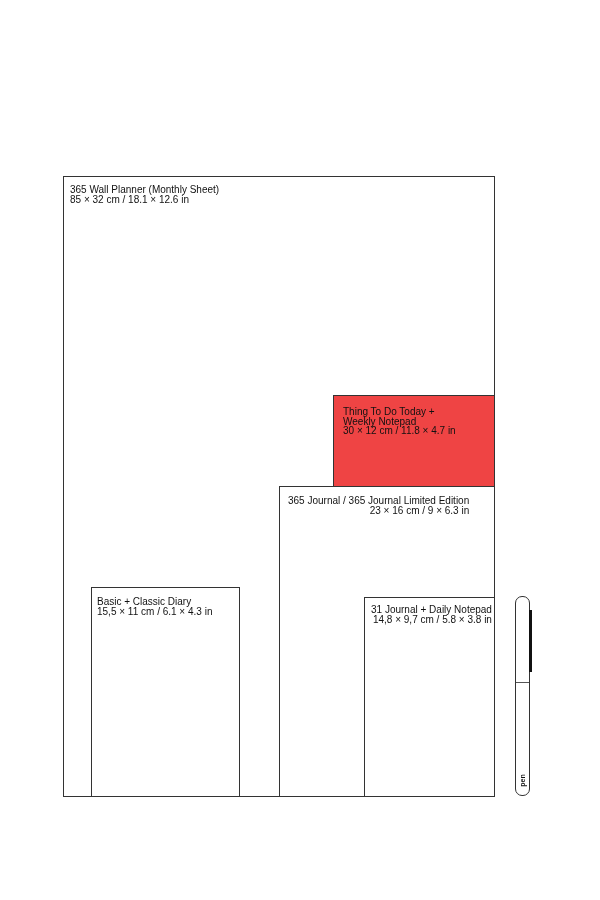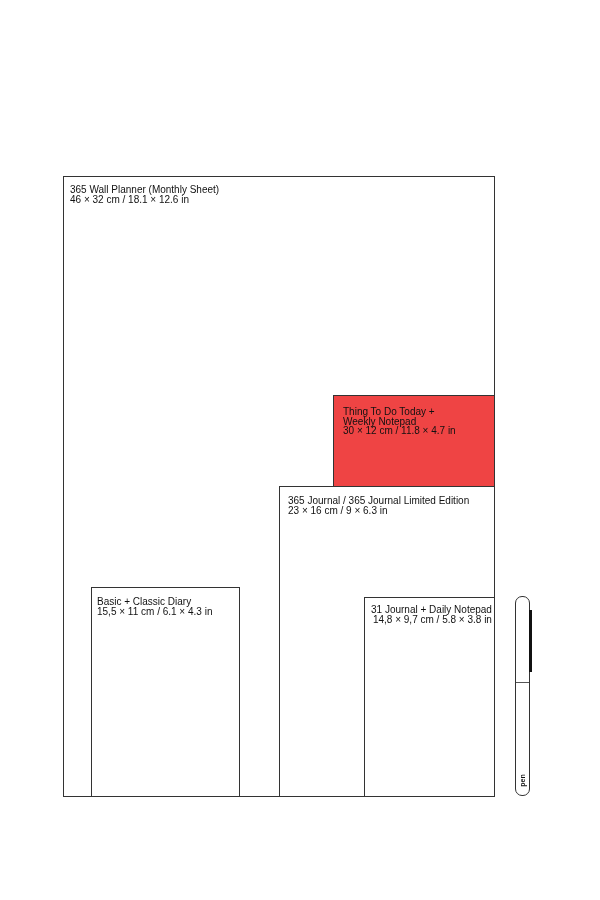--- a/index.html
+++ b/index.html
@@ -12,34 +12,34 @@
     .pen-clip { position: absolute; background: #111; }
     .pen-divider { position: absolute; height: 1px; background: #555; }
     .pen-text { position: absolute; font-size: 7px; font-weight: bold; transform: rotate(-90deg); transform-origin: center; white-space: nowrap; }
   </style>
 </head>
 <body>
 
 <div class="box" style="left:63px; top:176px; width:432px; height:621px;">
   <div class="label">
     <div>365 Wall Planner (Monthly Sheet)</div>
-    <div>46 × 32 cm / 18.1 × 12.6 in</div>
+    <div>85 × 32 cm / 18.1 × 12.6 in</div>
   </div>
 </div>
 
 <div class="box" style="left:333px; top:395px; width:162px; height:92px; background:#ef4444;">
   <div class="label" style="left:9px; top:11px;">
     <div>Thing To Do Today +</div>
     <div>Weekly Notepad</div>
     <div>30 × 12 cm / 11.8 × 4.7 in</div>
   </div>
 </div>
 
 <div class="box" style="left:279px; top:486px; width:216px; height:311px;">
-  <div class="label" style="left:8px; top:9px;">
+  <div class="label" style="left:8px; top:9px;text-align:right;">
     <div>365 Journal / 365 Journal Limited Edition</div>
     <div>23 × 16 cm / 9 × 6.3 in</div>
   </div>
 </div>
 
 <div class="box" style="left:63px; top:587px; width:149px; height:210px;margin-left:28px;">
   <div class="label" style="left:5px; top:9px;">
     <div>Basic + Classic Diary</div>
     <div>15,5 × 11 cm / 6.1 × 4.3 in</div>
   </div>

